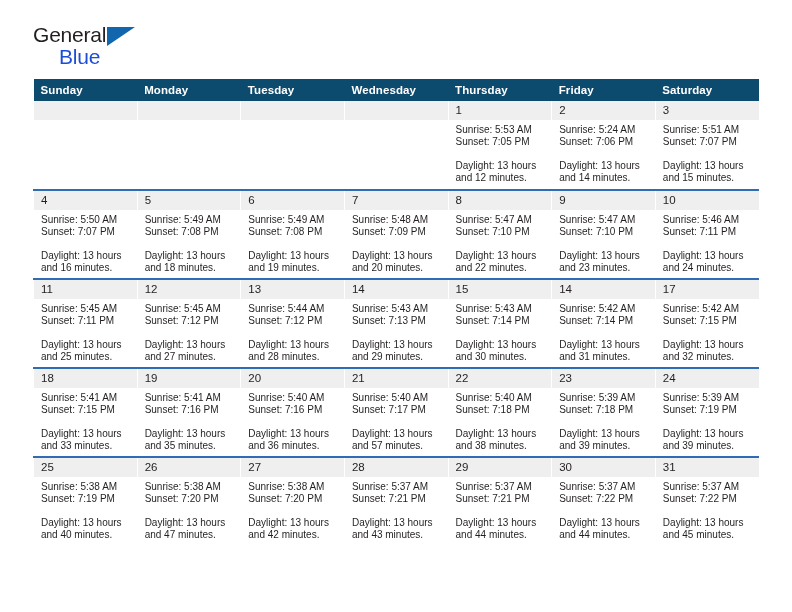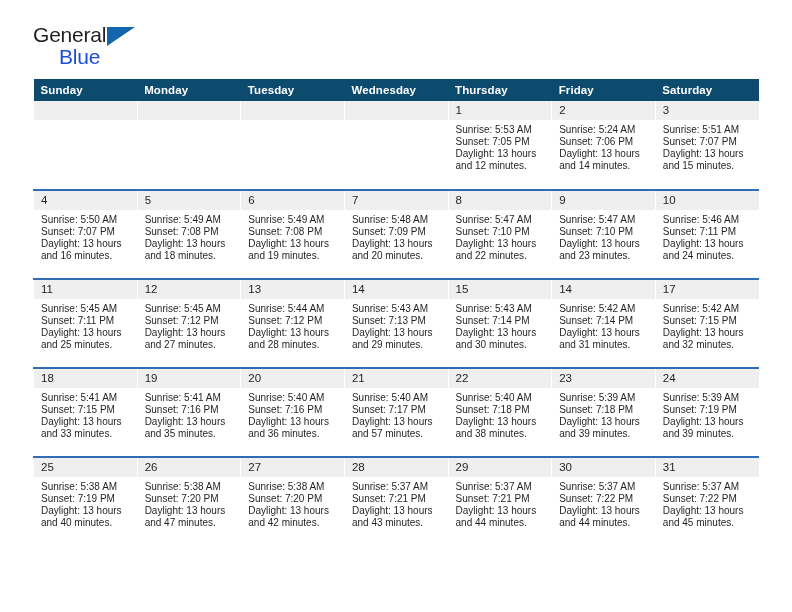--- a/index.html
+++ b/index.html
@@ -131,21 +131,21 @@
     background: #efefef;
   }
 
   .details {
     padding: 4px 6px 0 7px;
     font-size: 10px;
     line-height: 12.1px;
     color: #231f20;
   }
   .details div { white-space: nowrap; }
-  .details .daylight { white-space: normal; }
+  .details .daylight { white-space: normal; margin-top: 12px; }
 </style>
 </head>
 <body>
 
 <div class="page">
 
   <div class="masthead">
     <div class="logo">
       <span class="logo-general">General</span>
       <span class="logo-triangle"></span>

